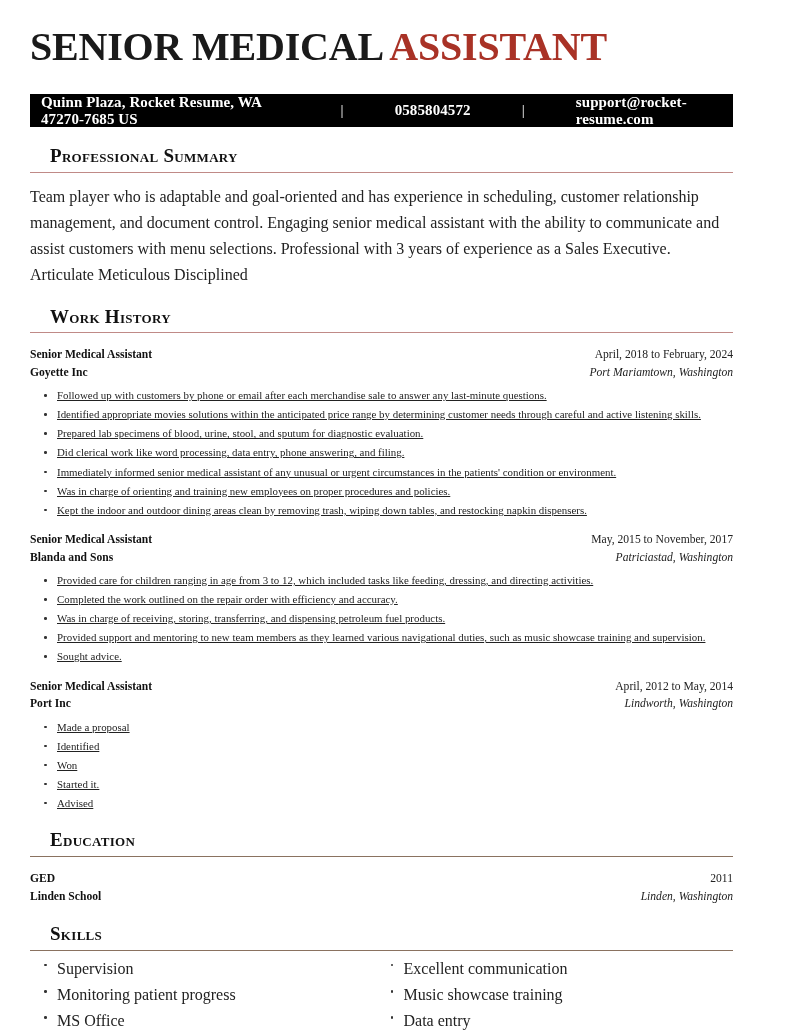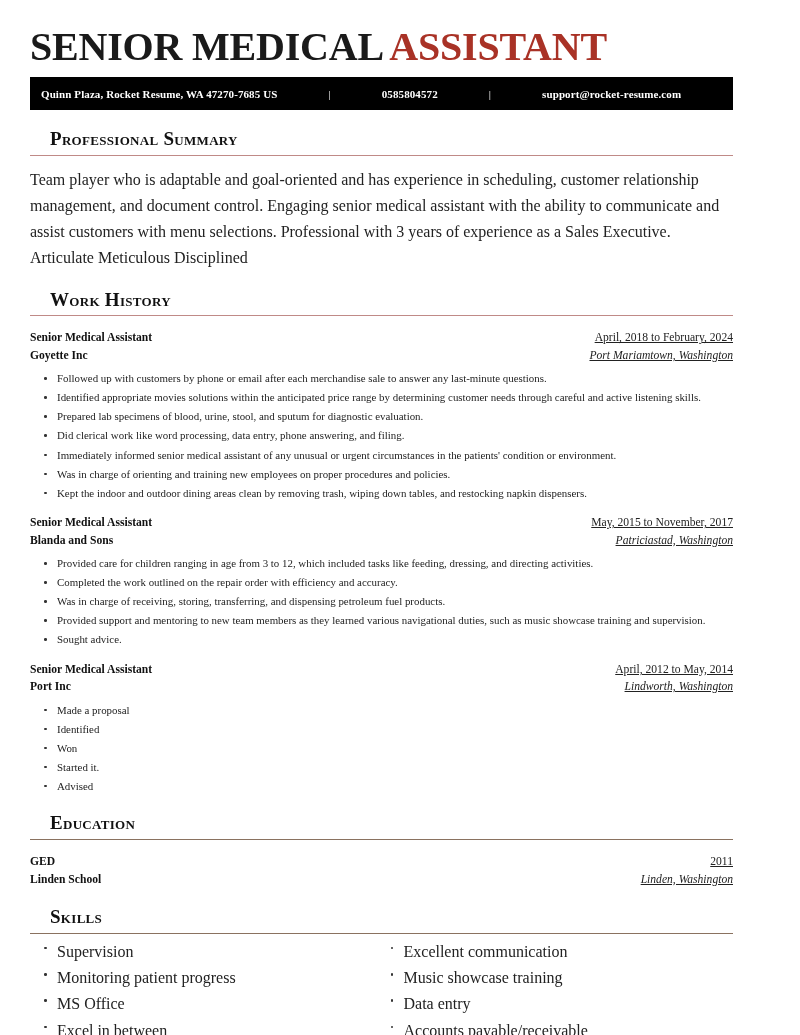--- a/index.html
+++ b/index.html
@@ -29,28 +29,28 @@
     font-size: 40px;
     line-height: 1.05;
     font-weight: 700;
     letter-spacing: -0.2px;
     white-space: nowrap;
   }
   .name-first { color: #1a1a1a; }
   .name-last  { color: #a93226; }
 
   .contact-bar {
-    margin-top: 9px;
+    margin-top: 26px;
     background: #000000;
     color: #ffffff;
     height: 33px;
     display: flex;
     align-items: center;
     padding: 0 11px;
-    font-size: 11px;
+    font-size: 15px;
     font-weight: 700;
     letter-spacing: 0.1px;
     gap: 42px;
   }
   .contact-sep {
     padding: 0 9px;
     font-weight: 400;
   }
 
   
@@ -92,36 +92,36 @@
   .entry-left {
     font-size: 11.6px;
     font-weight: 700;
     color: #111111;
   }
   .entry-right {
     font-size: 11.6px;
     color: #222222;
     text-align: left;
     white-space: nowrap;
-    text-decoration: underline;
   }
   .entry-right.italic { font-style: italic; }
 
   ul.bullets {
     list-style: none;
     margin: 7px 0 0 0;
     padding: 0;
   }
   ul.bullets li {
     position: relative;
     padding-left: 27px;
     font-size: 10.9px;
     line-height: 1.42;
     color: #222222;
     margin-bottom: 3.6px;
+    text-decoration: underline;
   }
   ul.bullets li:before {
     content: "";
     position: absolute;
     left: 14px;
     top: 6px;
     width: 2.6px;
     height: 2.6px;
     border-radius: 50%;
     background: #333333;

